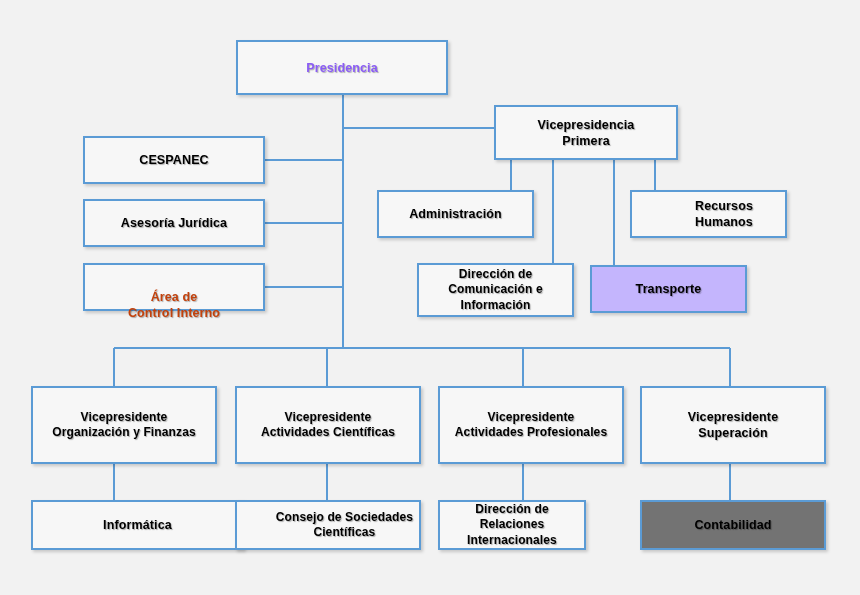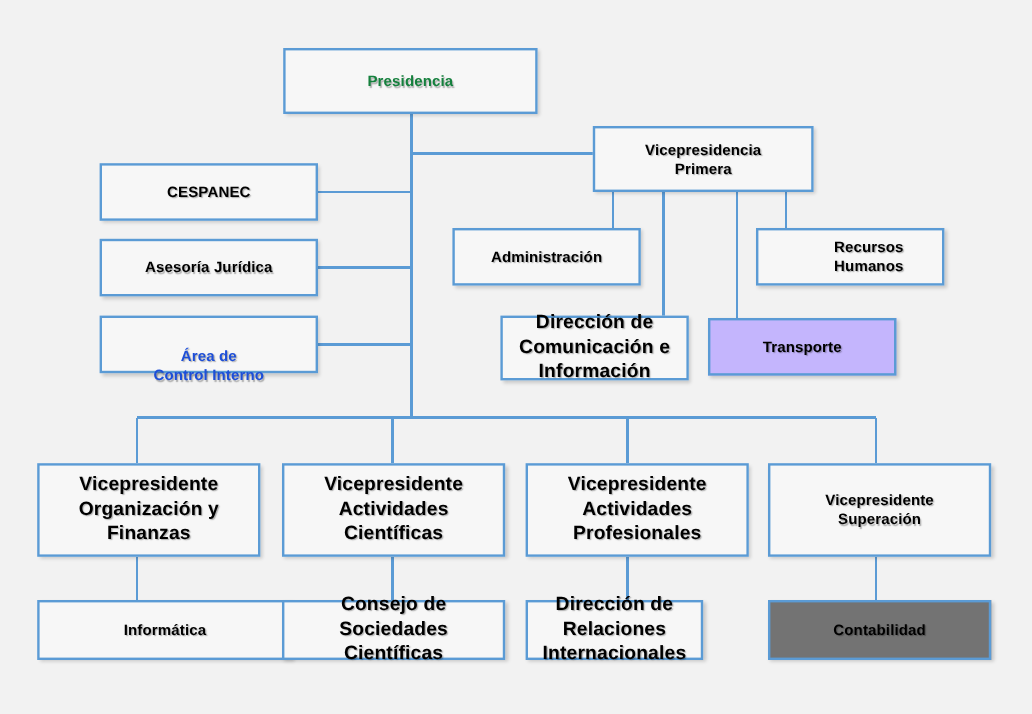--- a/index.html
+++ b/index.html
@@ -45,21 +45,21 @@
     font-weight: bold;
     font-size: 12.5px;
     line-height: 1.28;
     color: #000000;
     letter-spacing: 0.01em;
     text-shadow: 1px 1px 1px rgba(0,0,0,0.30);
     padding: 0 6px;
     white-space: pre-line;
   }
   .node.small-text .node-label {
-    font-size: 16px;
+    font-size: 12px;
   }
 </style>
 </head>
 <body>
 
 <div id="chart-canvas">
   <svg id="connector-layer" width="860" height="595" viewBox="0 0 860 595" xmlns="http://www.w3.org/2000/svg">
       <line x1="343" x2="343" y1="95" y2="348" stroke="#5b9bd5" stroke-width="2" shape-rendering="crispEdges"></line>
       <line y1="128" y2="128" x1="343" x2="494" stroke="#5b9bd5" stroke-width="2" shape-rendering="crispEdges"></line>
       <line y1="160" y2="160" x1="265" x2="343" stroke="#5b9bd5" stroke-width="2" shape-rendering="crispEdges"></line>
@@ -74,34 +74,34 @@
       <line x1="327" x2="327" y1="348" y2="386" stroke="#5b9bd5" stroke-width="2" shape-rendering="crispEdges"></line>
       <line x1="523" x2="523" y1="348" y2="386" stroke="#5b9bd5" stroke-width="2" shape-rendering="crispEdges"></line>
       <line x1="730" x2="730" y1="348" y2="386" stroke="#5b9bd5" stroke-width="2" shape-rendering="crispEdges"></line>
       <line x1="114" x2="114" y1="464" y2="500" stroke="#5b9bd5" stroke-width="2" shape-rendering="crispEdges"></line>
       <line x1="327" x2="327" y1="464" y2="500" stroke="#5b9bd5" stroke-width="2" shape-rendering="crispEdges"></line>
       <line x1="523" x2="523" y1="464" y2="500" stroke="#5b9bd5" stroke-width="2" shape-rendering="crispEdges"></line>
       <line x1="730" x2="730" y1="464" y2="500" stroke="#5b9bd5" stroke-width="2" shape-rendering="crispEdges"></line>
     </svg>
   <div id="node-layer">
       <div class="node" style="left: 236px; top: 40px; width: 212px; height: 55px; background: rgb(247, 247, 247); border-color: rgb(91, 155, 213);">
-        <span class="node-label" style="color: #15803d;">Presidencia</span>
+        <span class="node-label" style="color: #8b5cf6;">Presidencia</span>
       </div>
       <div class="node" style="left: 494px; top: 105px; width: 184px; height: 55px; background: rgb(247, 247, 247); border-color: rgb(91, 155, 213);">
         <span class="node-label" style="color: rgb(0, 0, 0);">Vicepresidencia
 Primera</span>
       </div>
       <div class="node" style="left: 83px; top: 136px; width: 182px; height: 48px; background: rgb(247, 247, 247); border-color: rgb(91, 155, 213);">
         <span class="node-label" style="color: rgb(0, 0, 0);">CESPANEC</span>
       </div>
       <div class="node" style="left: 83px; top: 199px; width: 182px; height: 48px; background: rgb(247, 247, 247); border-color: rgb(91, 155, 213);">
         <span class="node-label" style="color: rgb(0, 0, 0);">Asesoría Jurídica</span>
       </div>
       <div class="node" style="left: 83px; top: 263px; width: 182px; height: 48px; background: rgb(247, 247, 247); border-color: rgb(91, 155, 213);">
-        <span class="node-label" style="color: #1d4ed8; margin-top: 36px;">Área de
+        <span class="node-label" style="color: #c2410c; margin-top: 36px;">Área de
 Control Interno</span>
       </div>
       <div class="node" style="left: 377px; top: 190px; width: 157px; height: 48px; background: rgb(247, 247, 247); border-color: rgb(91, 155, 213);">
         <span class="node-label" style="color: rgb(0, 0, 0);">Administración</span>
       </div>
       <div class="node" style="left: 630px; top: 190px; width: 157px; height: 48px; background: rgb(247, 247, 247); border-color: rgb(91, 155, 213); padding-left: 31px;">
         <span class="node-label" style="color: rgb(0, 0, 0);">Recursos Humanos</span>
       </div>
       <div class="node small-text" style="left: 417px; top: 263px; width: 157px; height: 54px; background: rgb(247, 247, 247); border-color: rgb(91, 155, 213);">
         <span class="node-label" style="color: rgb(0, 0, 0);">Dirección de

